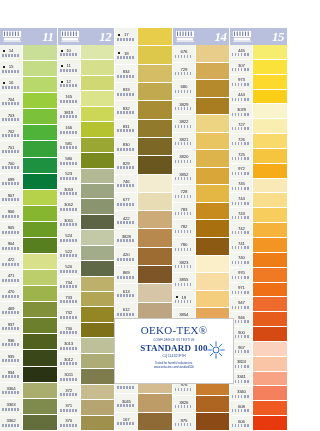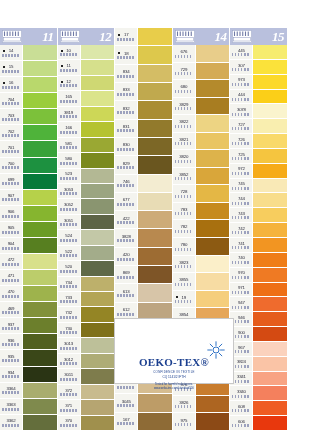--- a/index.html
+++ b/index.html
@@ -107,25 +107,24 @@
     border: 1px solid #c8c8c8;
     display: flex;
     flex-direction: column;
     align-items: center;
     justify-content: flex-start;
     padding-top: 6px;
   }
   .oeko-title {
     font-family: "Liberation Serif", serif;
     font-size: 11px;
-    font-weight: bold;
+    font-weight: normal;
     color: #1b3f8f;
     letter-spacing: 0.3px;
     line-height: 1;
-    margin-top: 32px;
   }
   .oeko-sub {
     font-size: 2.9px;
     color: #1b3f8f;
     letter-spacing: 0.3px;
     margin-top: 1.5px;
     text-align: center;
   }
   .oeko-std {
     font-family: "Liberation Serif", serif;
@@ -1059,20 +1058,21 @@
             </div>
             <div class="sw" style="background: rgb(232, 56, 13);"></div>
           </div>
         </div>
       </div>
     </div>
 
   <div id="oeko">
     <div class="oeko-title">OEKO-TEX®</div>
     <div class="oeko-sub">CONFIDENCE IN TEXTILE</div>
+    <div class="oeko-std">STANDARD 100</div>
     <div class="oeko-code">CQ 1141/2 IFTH</div>
     <div class="oeko-note">Tested for harmful substances.</div>
     <div class="oeko-url">www.oeko-tex.com/standard100</div>
     <svg class="sunburst" viewBox="0 0 24 24">
       <g stroke="#2a6fc4" stroke-width="1.3" stroke-linecap="round">
         <line x1="12" y1="1" x2="12" y2="6"></line>
         <line x1="12" y1="18" x2="12" y2="23"></line>
         <line x1="1" y1="12" x2="6" y2="12"></line>
         <line x1="18" y1="12" x2="23" y2="12"></line>
         <line x1="4.2" y1="4.2" x2="7.8" y2="7.8"></line>

